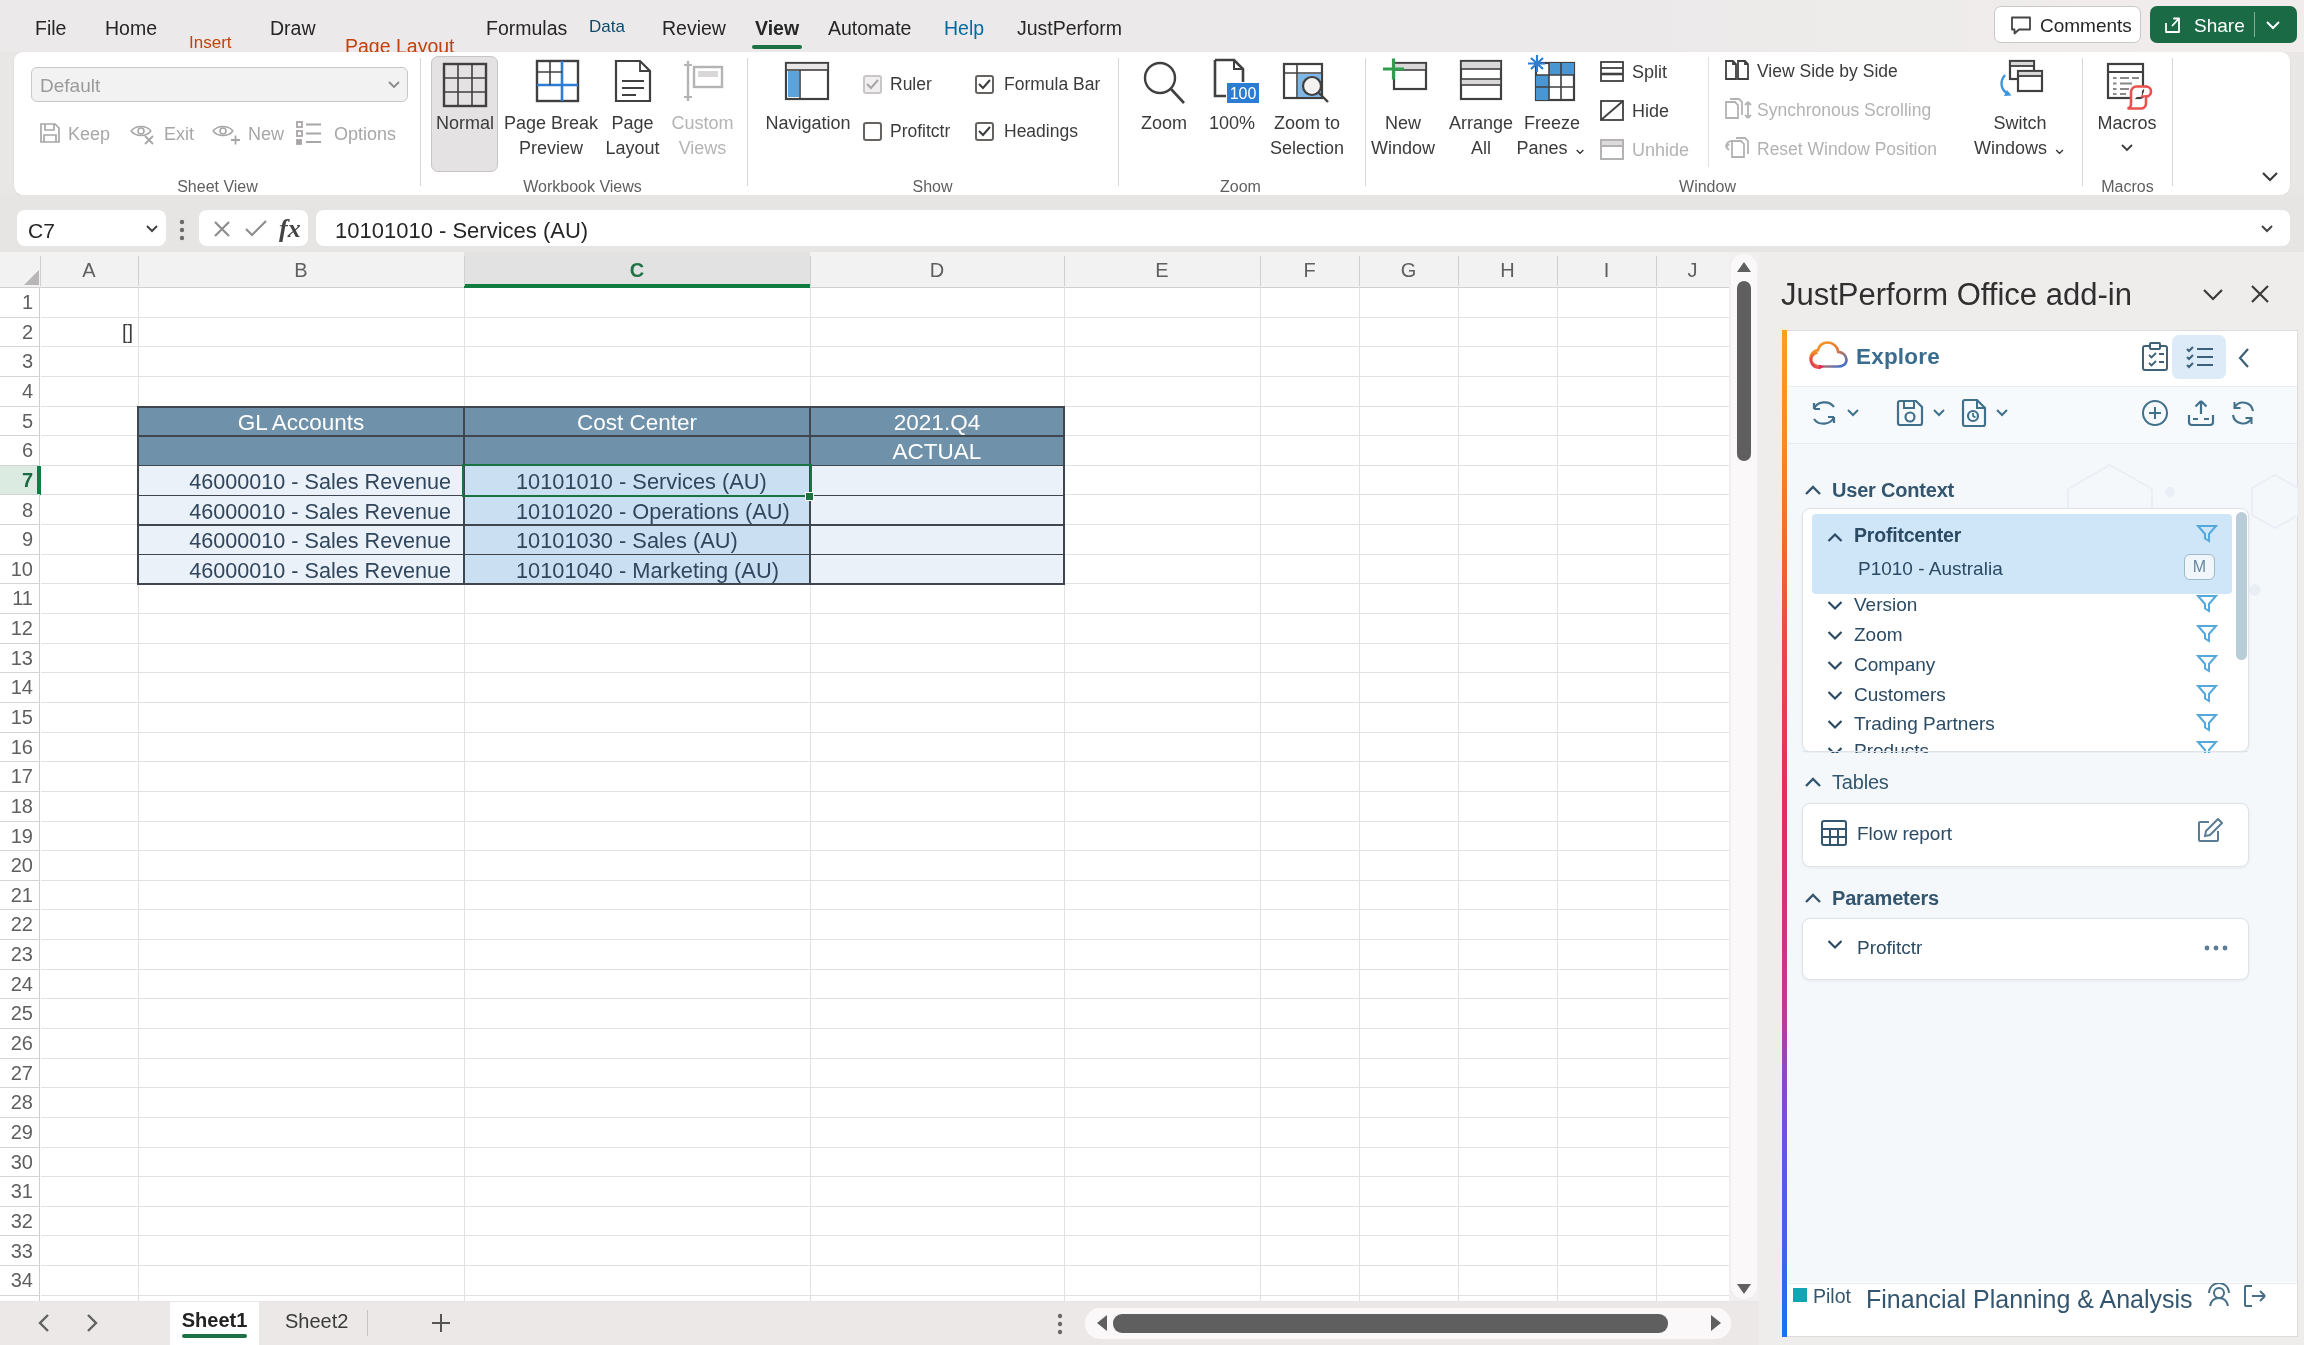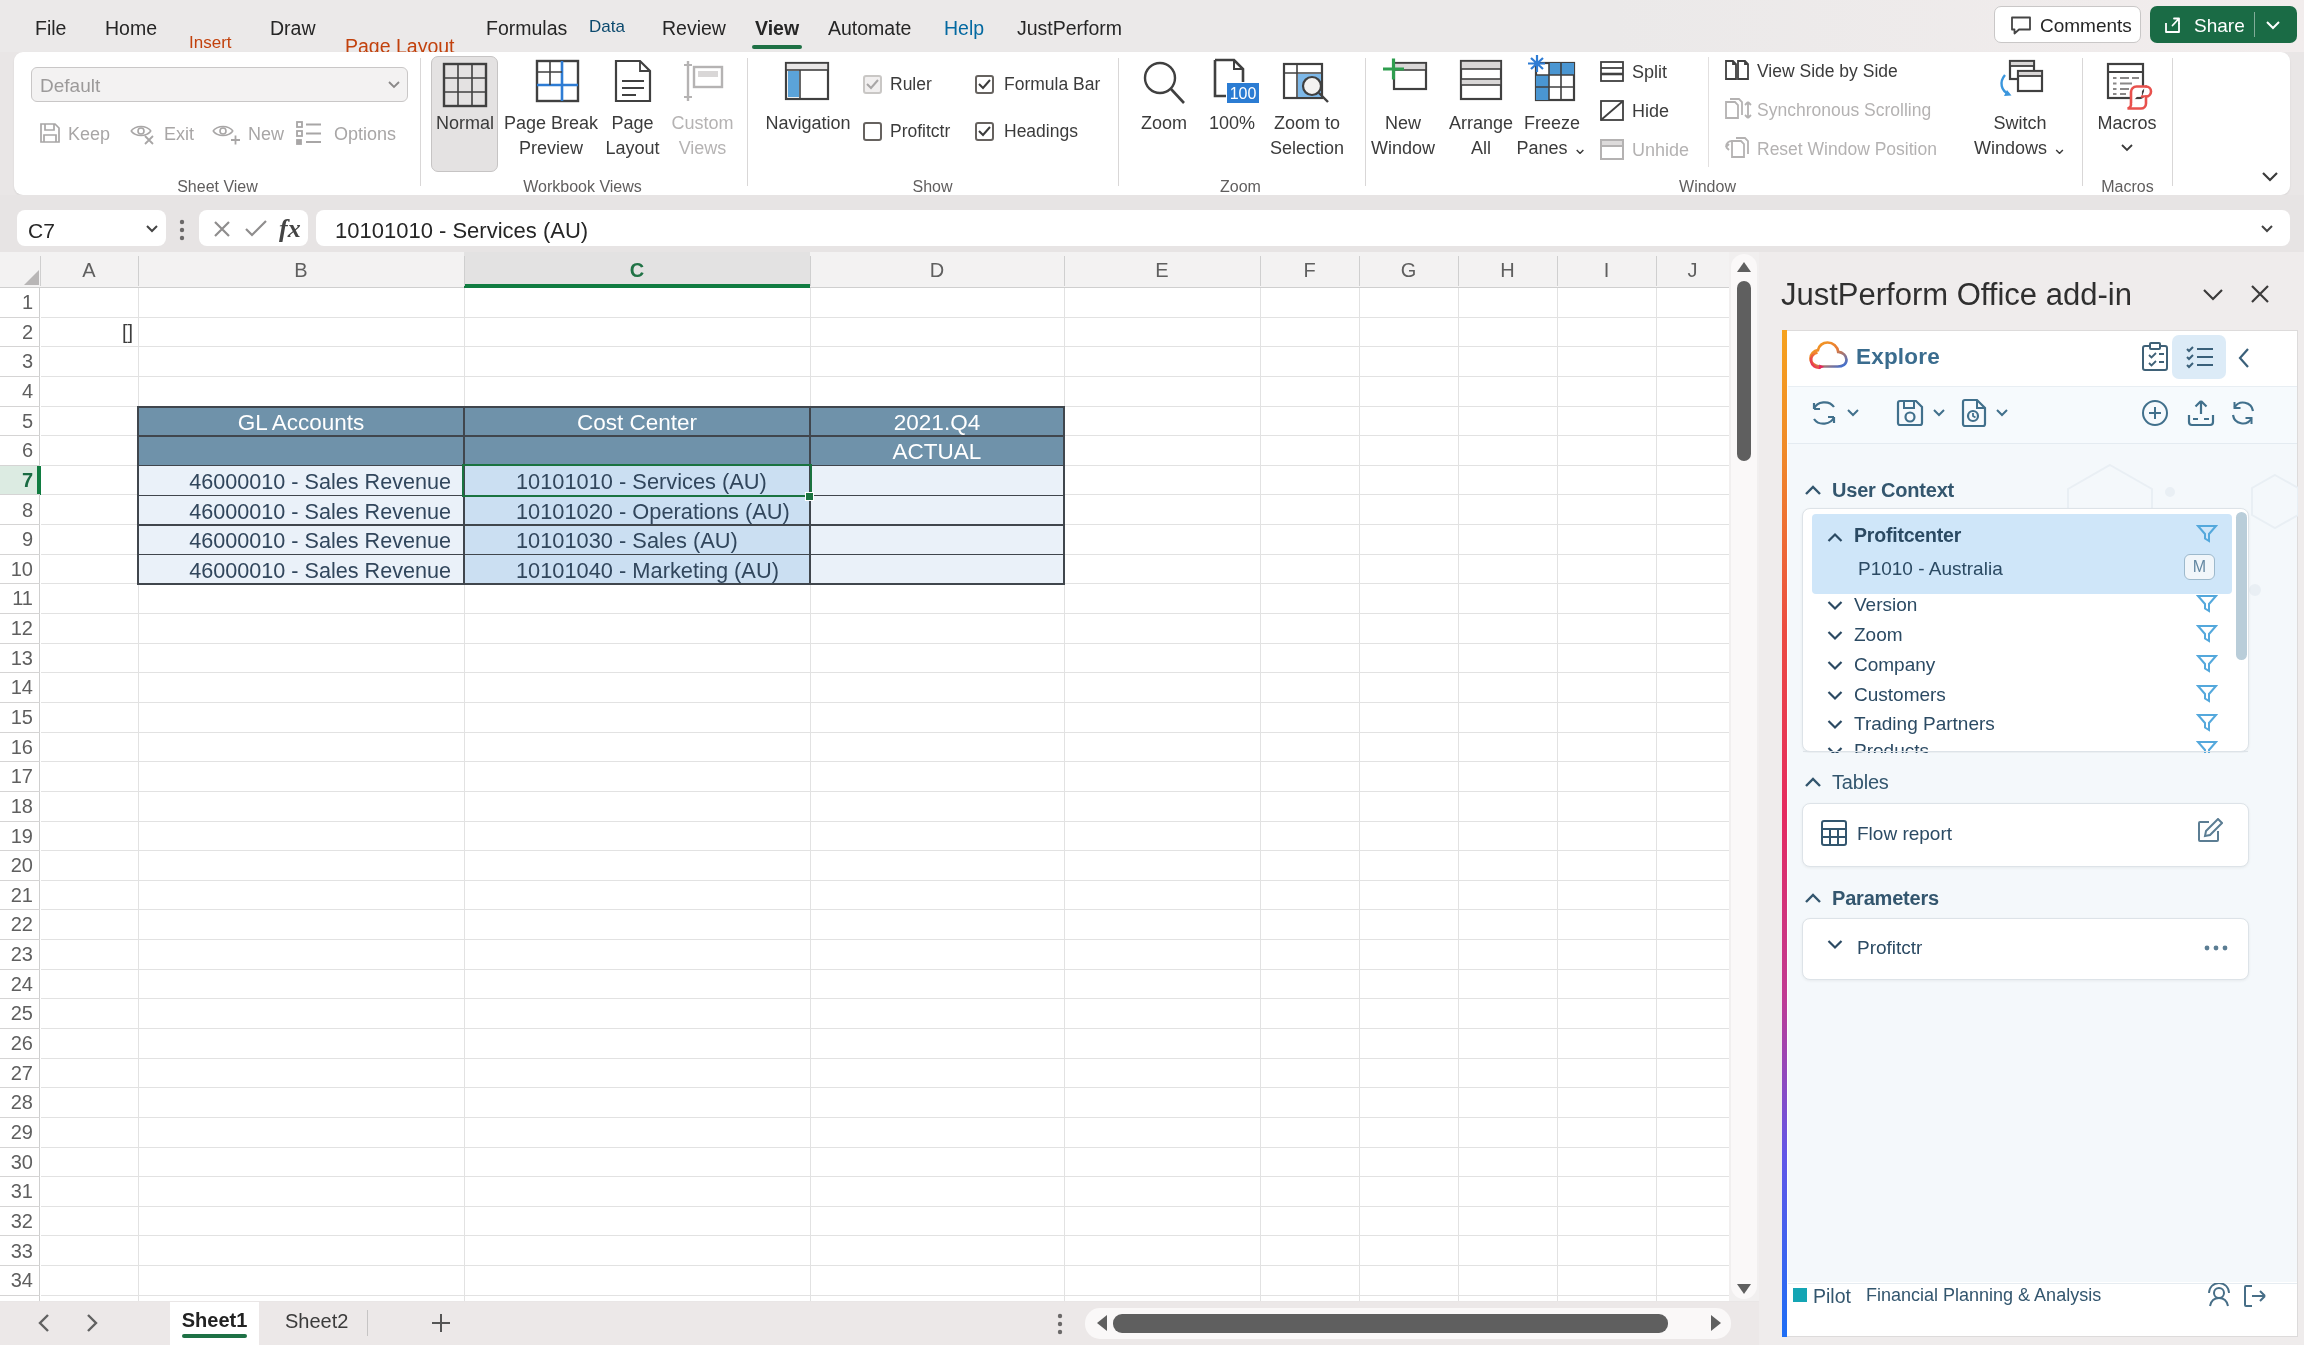--- a/index.html
+++ b/index.html
@@ -657,21 +657,21 @@
 <svg style="left:2203px;top:944px" width="26" height="8" viewBox="0 0 26 8">
     <g fill="#5b7d93">
       <circle cx="4" cy="4" r="2.4"></circle>
       <circle cx="13" cy="4" r="2.4"></circle>
       <circle cx="22" cy="4" r="2.4"></circle>
     </g>
   </svg>
 <div class="a" style="left:1788px;top:1283px;width:509px;height:53px;background:#fff;border-top:1px solid #e6ecf1"></div>
 <div class="a" style="left:1793px;top:1288px;width:14px;height:14px;background:#14a5b4"></div>
 <div class="a" style="left:1813px;top:1285px;font-size:19.5px;color:#33566e">Pilot</div>
-<div class="a" style="left:1866px;top:1285px;font-size:18px;color:#33566e">Financial Planning &amp; Analysis</div>
+<div class="a" style="left:1866px;top:1285px;font-size:25px;color:#33566e">Financial Planning &amp; Analysis</div>
 <svg style="left:2206px;top:1283px" width="26" height="26" viewBox="0 0 26 26">
     <g fill="none" stroke="#476e87" stroke-width="2">
       <circle cx="13" cy="10" r="5"></circle>
       <path d="M4 23c1-5 4.5-8 9-8s8 3 9 8"></path>
       <path d="M3 10a10 10 0 0 1 20 0" stroke-width="1.8"></path>
     </g>
   </svg>
 <svg style="left:2242px;top:1283px" width="26" height="26" viewBox="0 0 26 26">
     <g fill="none" stroke="#476e87" stroke-width="2">
       <path d="M10 3H4a1 1 0 0 0-1 1v18a1 1 0 0 0 1 1h6"></path>

